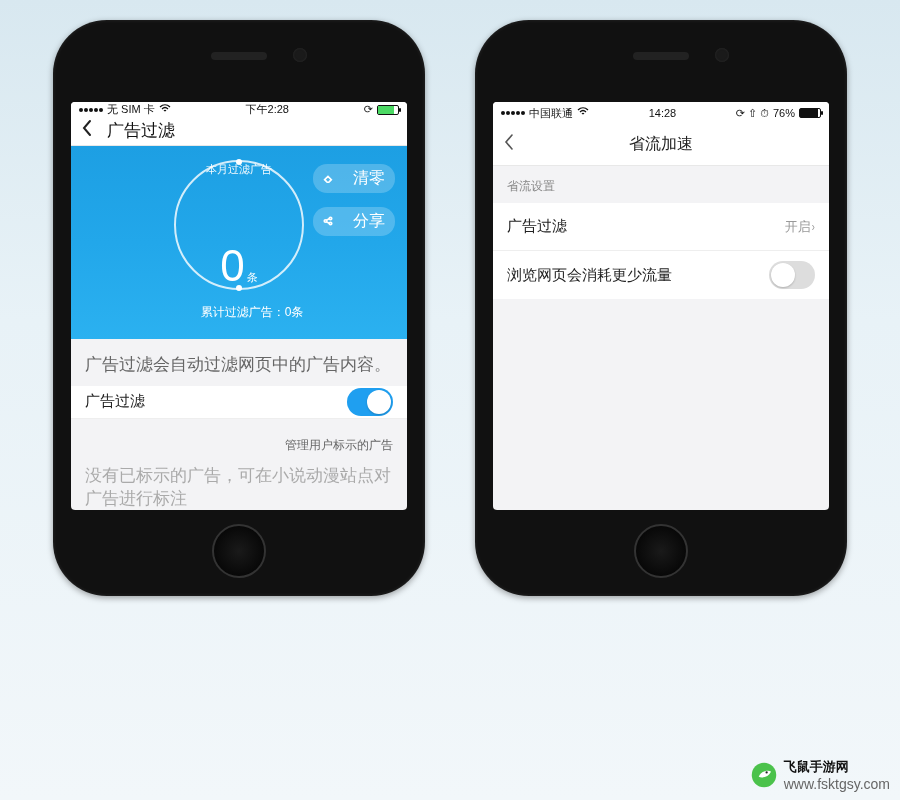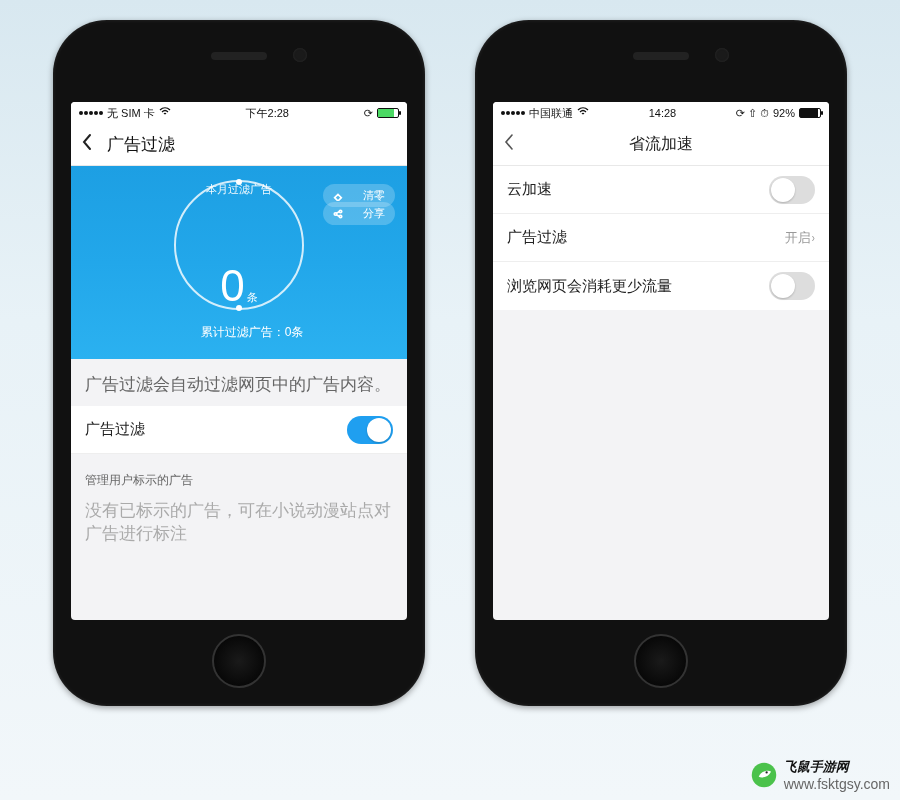--- a/index.html
+++ b/index.html
@@ -5,21 +5,21 @@
   * { box-sizing: border-box; margin: 0; padding: 0; }
   body {
     width: 900px; height: 800px;
     background: linear-gradient(180deg, #d8e8f0 0%, #e8f2f7 40%, #f2f7fa 100%);
     font-family: -apple-system, "Helvetica Neue", Arial, sans-serif;
     position: relative;
     overflow: hidden;
   }
   .phones { display: flex; justify-content: center; gap: 50px; padding-top: 20px; }
   .phone {
-    width: 372px; height: 686px;
+    width: 372px; height: 576px;
     background: #111;
     border-radius: 54px;
     padding: 82px 18px 86px 18px;
     position: relative;
     box-shadow: 0 2px 6px rgba(0,0,0,.35), inset 0 0 4px rgba(255,255,255,.1);
   }
   .phone::before {
     content:"";
     position:absolute; top:32px; left:50%; transform:translateX(-50%);
     width:56px; height:8px; background:#222; border-radius:4px;
@@ -84,50 +84,50 @@
   .ring::before{top:-3px;left:50%;transform:translateX(-50%);}
   .ring::after{bottom:-3px;left:50%;transform:translateX(-50%);}
   .ring .lbl{font-size:11px;opacity:.95;}
   .ring .count{display:flex;align-items:baseline;gap:2px;}
   .ring .count .n{font-size:44px;font-weight:300;line-height:1;}
   .ring .count .u{font-size:11px;}
   .hero-total{font-size:12px;margin-top:14px;margin-left:26px;}
   .pill {
     position:absolute;right:12px;
     background:rgba(255,255,255,.22);color:#fff;
-    border-radius:14px;padding:4px 10px;font-size:11px;
+    border-radius:14px;padding:4px 10px;font-size:16px;
     display:flex;align-items:center;gap:20px;
   }
-  .pill.one{top:18px;} .pill.two{top:36px;}
+  .pill.one{top:18px;} .pill.two{top:61px;}
   .pill svg{width:10px;height:10px;fill:none;stroke:#fff;stroke-width:2;}
 
   .section-desc{font-size:17px;color:#666;padding:14px 14px 10px;}
   .row {
     background:#fff;padding:0 14px;height:48px;
     display:flex;align-items:center;justify-content:space-between;
     border-bottom:1px solid #eee;font-size:15px;
   }
   .row .label{color:#222;}
   .row .value{color:#999;font-size:13px;display:flex;align-items:center;}
   .toggle{width:46px;height:28px;border-radius:14px;background:#ddd;position:relative;transition:.2s;}
   .toggle .knob{position:absolute;top:2px;left:2px;width:24px;height:24px;background:#fff;border-radius:50%;box-shadow:0 1px 2px rgba(0,0,0,.2);}
   .toggle.on{background:#1f9ff0;} .toggle.on .knob{left:20px;}
-  .sub-title{font-size:12px;color:#666;padding:18px 14px 10px;}
+  .sub-title{font-size:12px;color:#666;padding:18px 14px 10px;text-align:right;}
   .empty{font-size:17px;color:#aaa;padding:0 14px;}
 
   .grp-title{font-size:12px;color:#888;padding:12px 14px 8px;}
   .grp-desc{font-size:11px;color:#888;padding:10px 14px 14px;line-height:1.5;}
 
   .watermark {
     position:absolute; right:10px; bottom:8px;
     display:flex; align-items:center; gap:6px;
     font-size:13px; color:#111;
   }
   .watermark .logo{width:28px;height:28px;}
-  .watermark .txt strong{font-weight:700;font-style:italic;}
+  .watermark .txt strong{font-weight:700;}
   .watermark .url{font-size:14px;color:#666;}
   .chev{display:inline-block;transform:scaleX(.7);}
 </style>
 </head>
 <body>
 
 <div class="phones">
 
   <div class="phone">
     <div class="screen">
@@ -223,43 +223,38 @@
           <span>中国联通</span>
           <span>
             <svg width="12" height="10" viewBox="0 0 12 10">
                 <path d="M1 3c3-3 7-3 10 0M3 5c2-2 4-2 6 0M5 7c1-1 1-1 2 0" stroke="#111" fill="none" stroke-width="1.2"></path>
               </svg>
           </span>
         </div>
         <span>14:28</span>
         <div class="sb-right">
           <span>⟳ ⇧ ⏱</span>
-          <span>92%</span>
+          <span>76%</span>
           <div class="sb-bat">
               <div class="sb-bat-fill black"></div>
             </div>
         </div>
       </div>
 
       <div class="navbar centered">
         <span class="back">
           <svg width="12" height="18" viewBox="0 0 12 18">
               <path d="M9 2L3 9l6 7" stroke="#555" stroke-width="1.6" fill="none" stroke-linecap="round"></path>
             </svg>
         </span>
         <span class="title-center">省流加速</span>
       </div>
 
-
-      <div class="row">
-        <span class="label">云加速</span>
-        <div class="toggle">
-            <div class="knob"></div>
-          </div>
-      </div>
+      <div class="grp-title">省流设置</div>
+
 
 
       <div class="row">
         <span class="label">广告过滤</span>
         <span class="value">
           <span>开启</span>
           <span class="chev">›</span>
         </span>
       </div>
 

